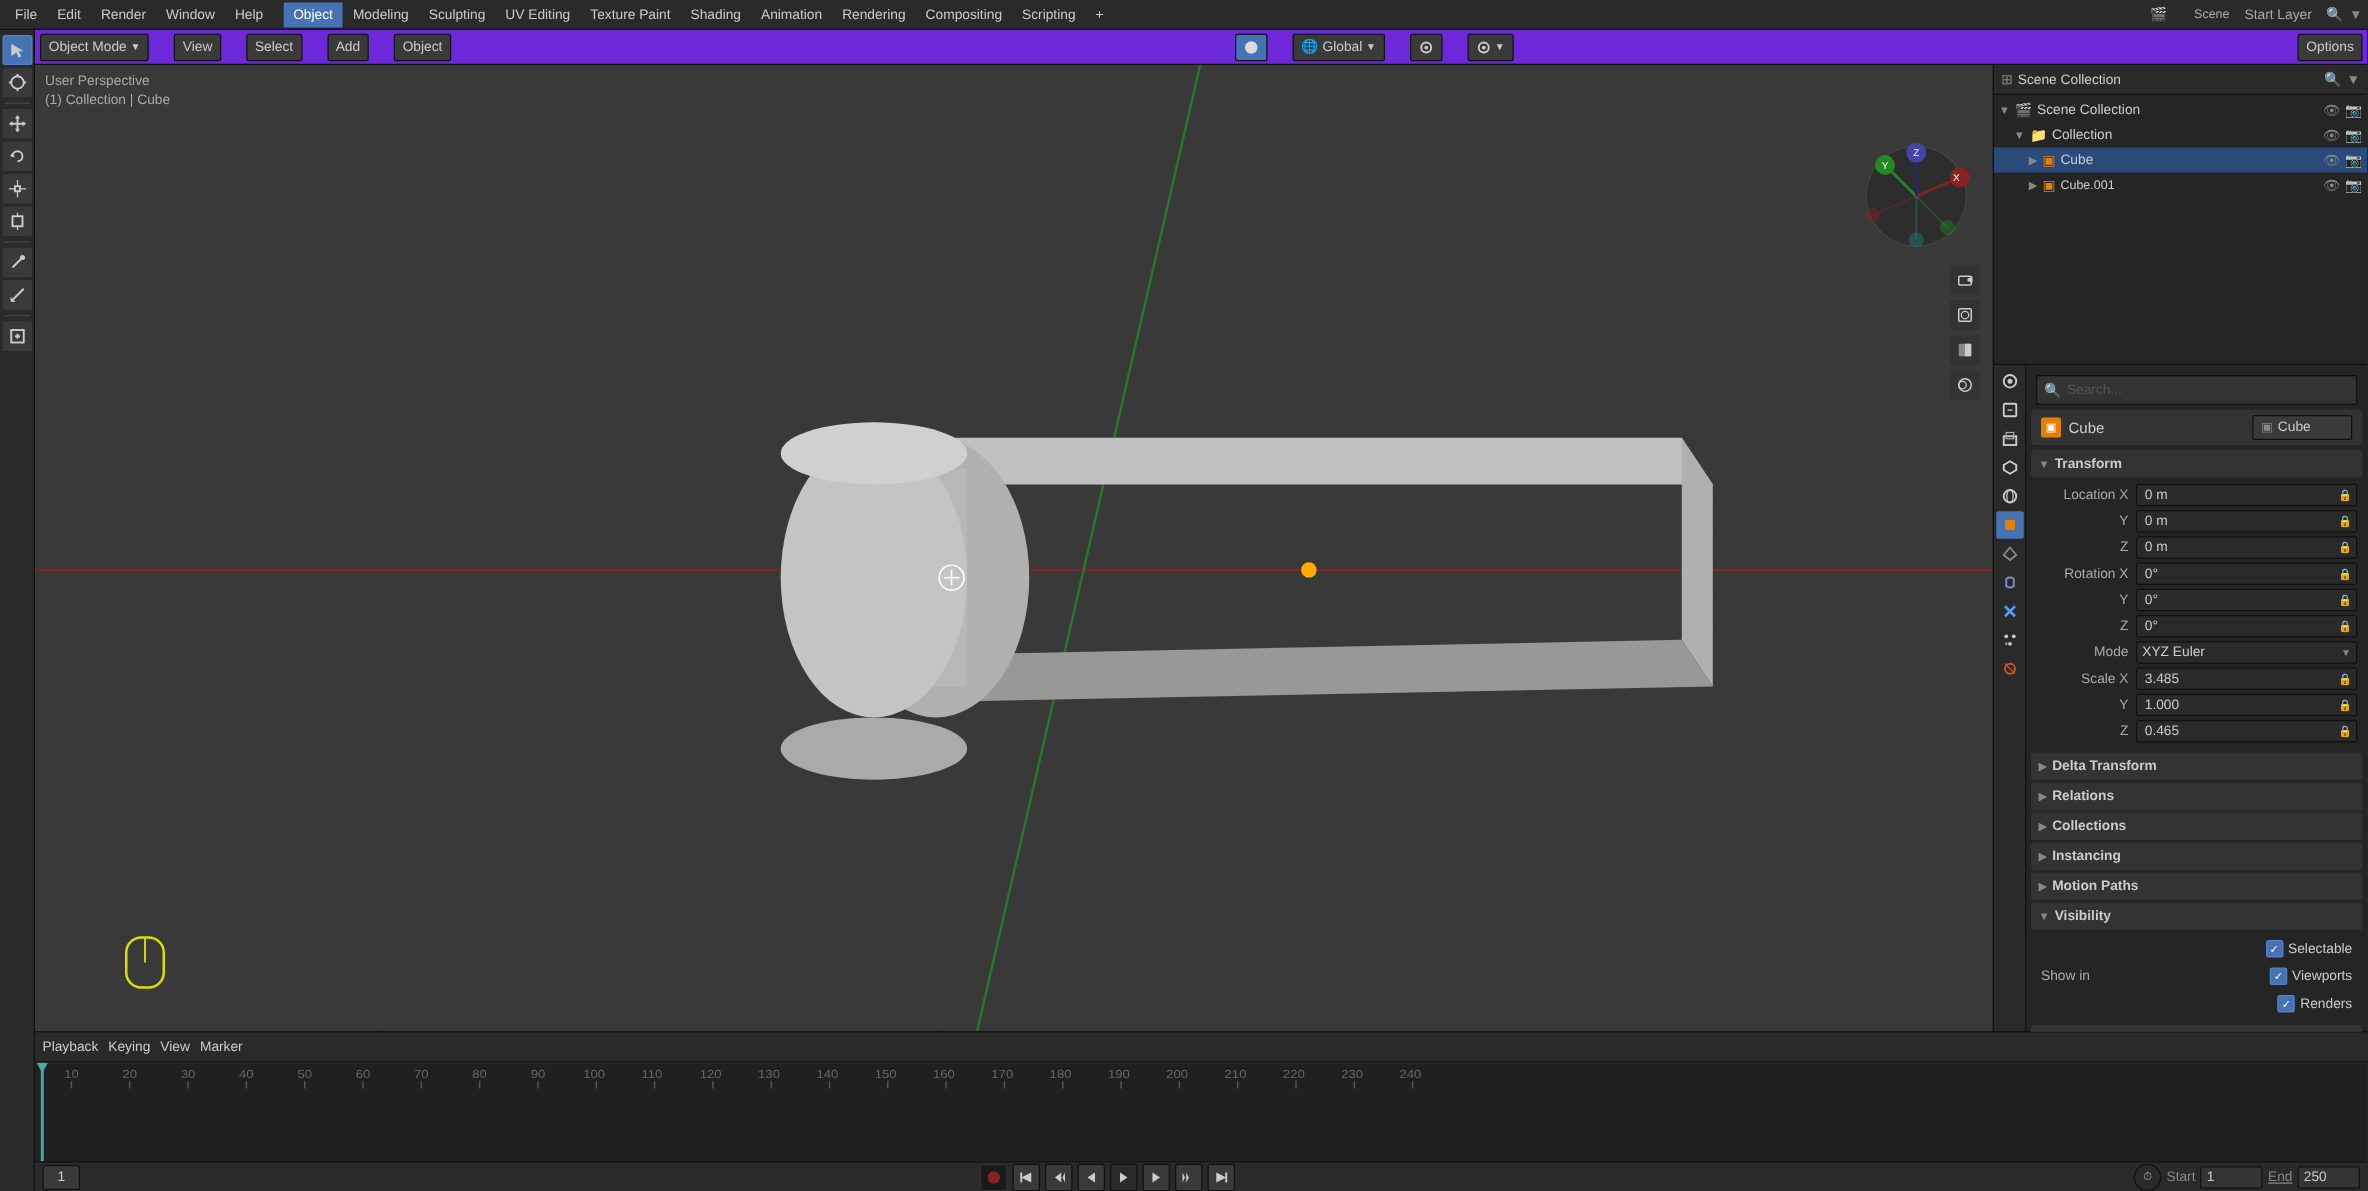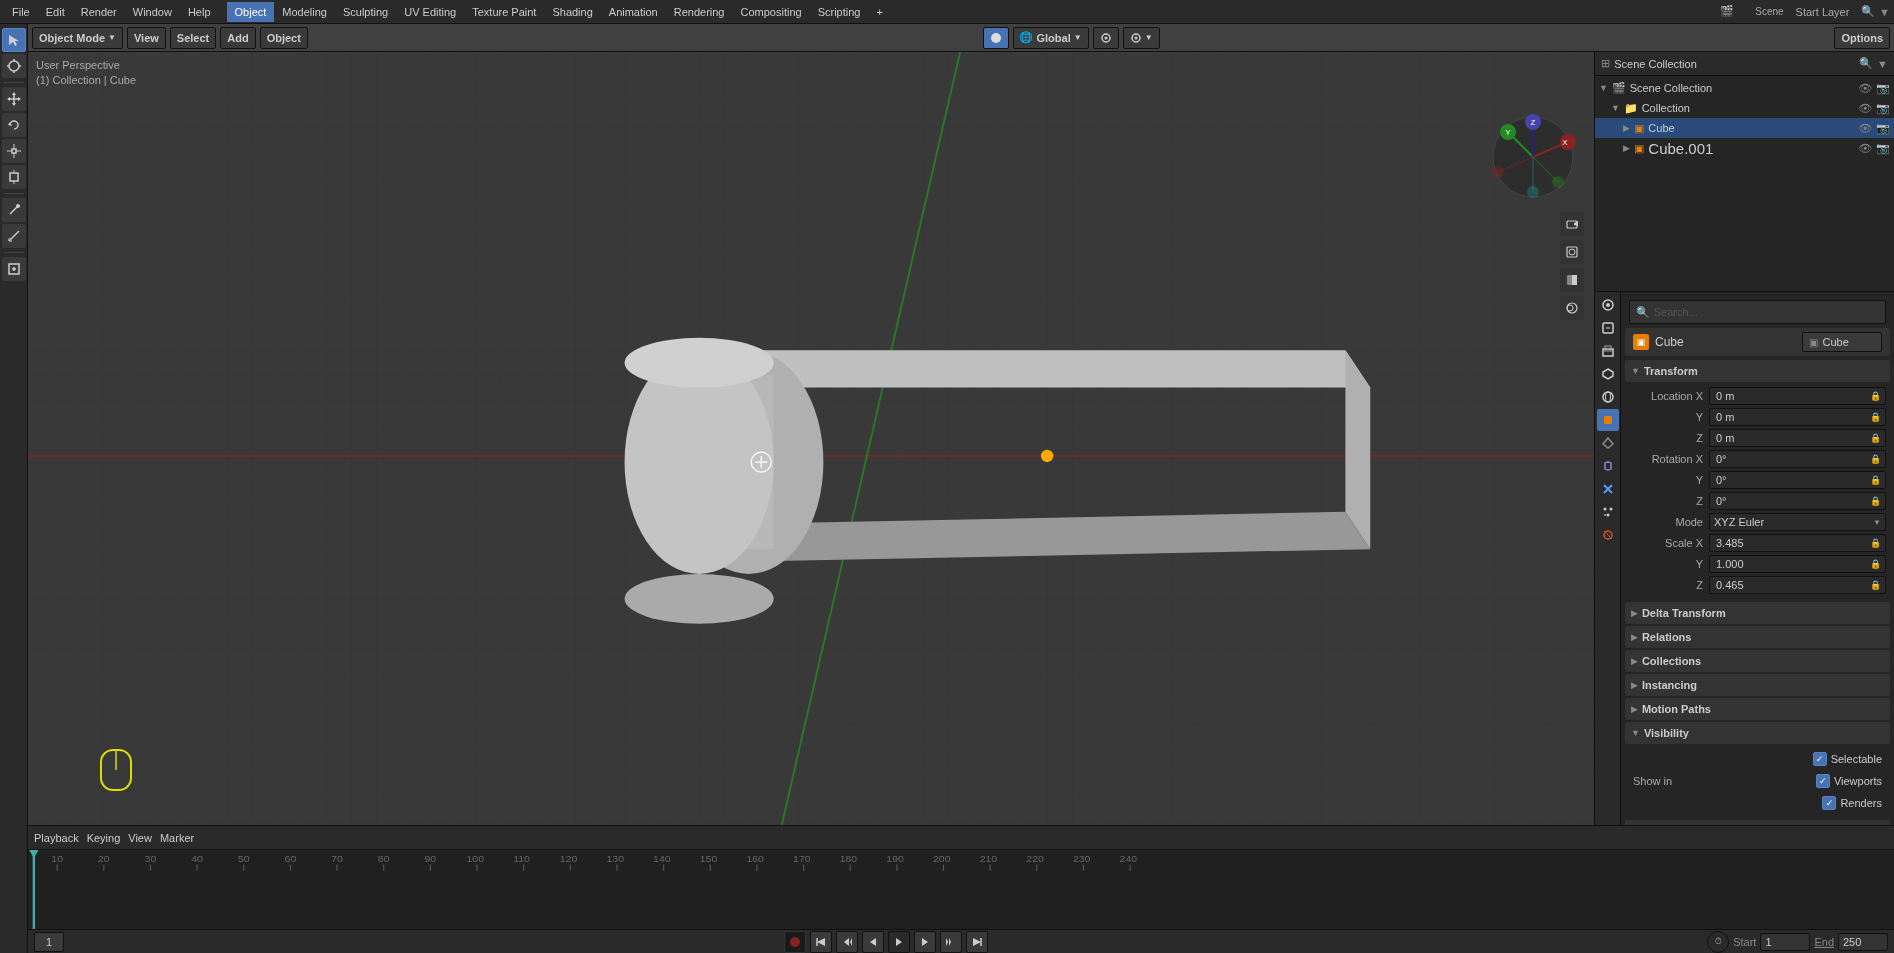--- a/index.html
+++ b/index.html
@@ -34,28 +34,27 @@
       cursor: pointer;
       font-size: 11px;
     }
     .top-menu-item.active { background: #4772b3; color: #fff; }
     .top-menu-spacer { flex: 1; }
     .top-menu-right { display: flex; align-items: center; gap: 4px; color: #aaa; font-size: 11px; }
 
     
     .toolbar {
       height: 28px;
-      background: #404040;
+      background: #6d28d9;
       display: flex;
       align-items: center;
       padding: 0 4px;
-      gap: 4px;
+      gap: 20px;
       border-bottom: 1px solid #111;
       flex-shrink: 0;
-      font-weight: bold;
     }
     .toolbar-btn {
       height: 22px;
       padding: 0 6px;
       background: #3a3a3a;
       border: 1px solid #111;
       color: #ccc;
       font-size: 11px;
       display: flex;
       align-items: center;
@@ -733,21 +732,21 @@
               <span style="color:#888; font-size:9px;">▶</span>
               <span style="color:#e67e00; font-size:11px;">▣</span>
               <span style="font-size:11px; color:#ccc;">Cube</span>
               <span style="margin-left:auto; color:#888; font-size:11px;">👁</span>
               <span style="color:#888; font-size:11px;">📷</span>
             </div>
 
             <div class="outliner-item" style="padding-left:28px;">
               <span style="color:#888; font-size:9px;">▶</span>
               <span style="color:#e67e00; font-size:11px;">▣</span>
-              <span style="font-size:15px; color:#ccc;">Cube.001</span>
+              <span style="font-size:10px; color:#ccc;">Cube.001</span>
               <span style="margin-left:auto; color:#888; font-size:11px;">👁</span>
               <span style="color:#888; font-size:11px;">📷</span>
             </div>
           </div>
         </div>
 
         <div class="props-layout">
 
           <div class="props-tabs">
             <div class="props-tab" title="Render">

